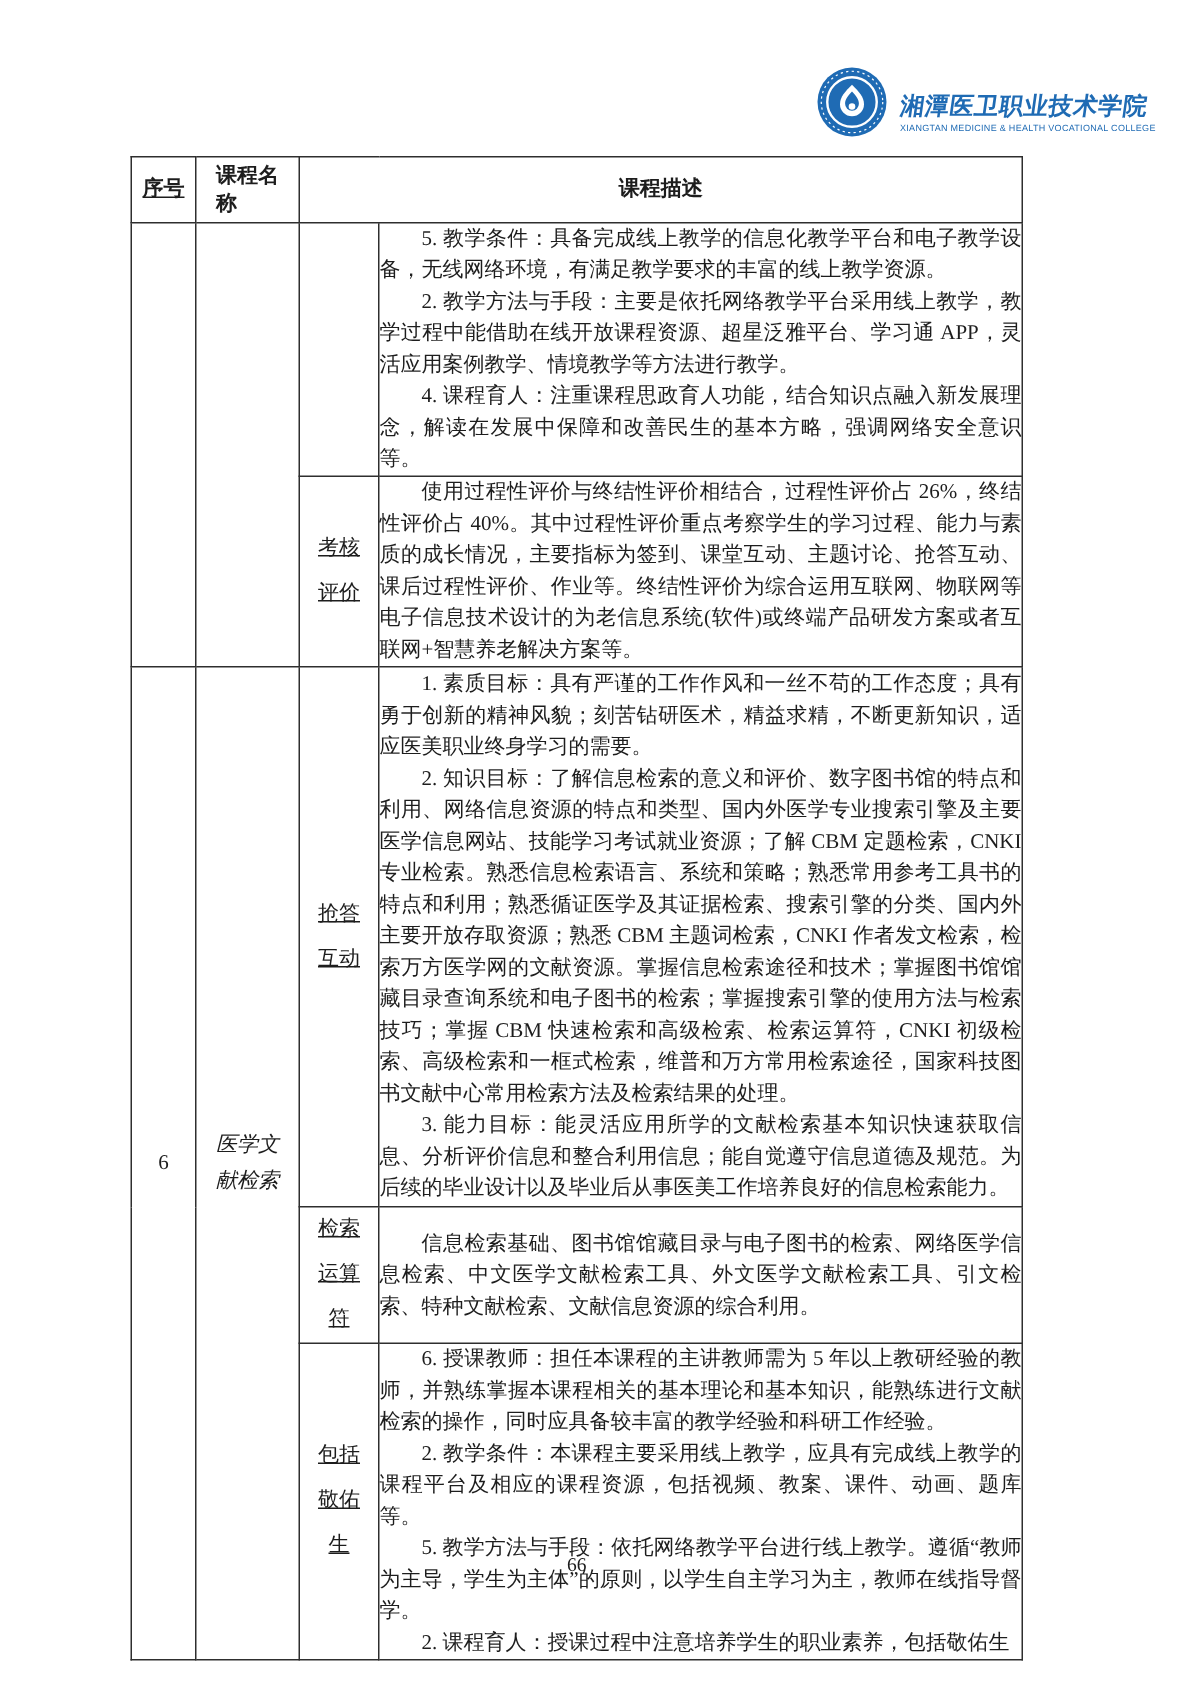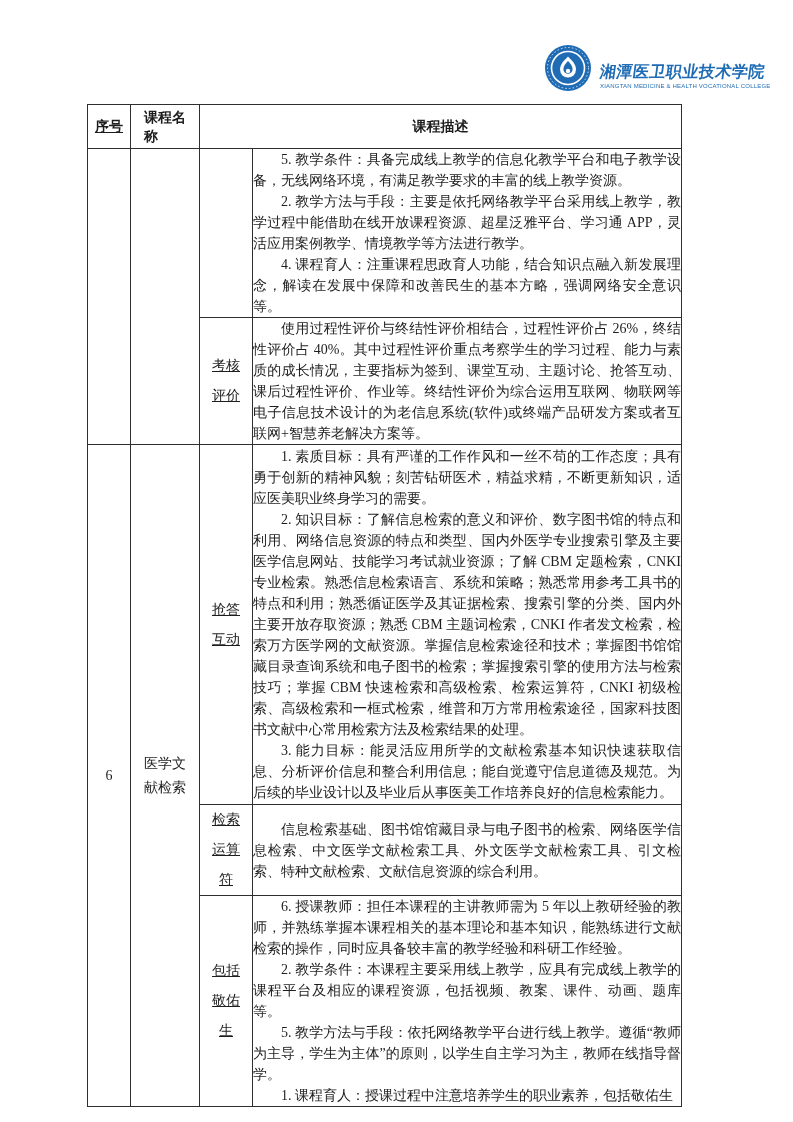--- a/index.html
+++ b/index.html
@@ -59,21 +59,21 @@
   }
   .r-head { height: 44px; }
   .r-a1 { height: 147px; }
   .r-a2 { height: 126px; }
   .r-b1 { height: 360px; }
   .r-b2 { height: 57px; }
   .r-b3 { height: 186px; }
 
   td.hd { font-weight: bold; text-align: center; font-size: 14.5px; line-height: 19px; }
   td.seq { text-align: center; }
-  td.cname { text-align: center; line-height: 24px; }
+  td.cname { text-align: center; line-height: 24px; font-style: italic; }
   td.label { text-align: center; line-height: 30px; }
   .w2 { display: inline-block; width: 2em; text-align: center; text-decoration: underline; }
   .w3 { display: inline-block; width: 3em; text-align: left; }
 
   td.content {
     vertical-align: top;
     line-height: 21px;
     text-align: justify;
     padding: 0 7px;
   }
@@ -178,20 +178,21 @@
     </tr>
 
     <tr class="r-b3">
       <td class="label">
         <span class="w2">包括敬佑生</span>
       </td>
       <td class="content">
             <p class="para">6. 授课教师：担任本课程的主讲教师需为 5 年以上教研经验的教师，并熟练掌握本课程相关的基本理论和基本知识，能熟练进行文献检索的操作，同时应具备较丰富的教学经验和科研工作经验。</p>
             <p class="para">2. 教学条件：本课程主要采用线上教学，应具有完成线上教学的课程平台及相应的课程资源，包括视频、教案、课件、动画、题库等。</p>
             <p class="para">5. 教学方法与手段：依托网络教学平台进行线上教学。遵循“教师为主导，学生为主体”的原则，以学生自主学习为主，教师在线指导督学。</p>
-            <p class="para">1. 课程育人：授课过程中注意培养学生的职业素养，包括敬佑生</p>
+            <p class="para">2. 课程育人：授课过程中注意培养学生的职业素养，包括敬佑生</p>
           </td>
     </tr>
   </tbody>
     </table>
 
+  <div class="page-num">66</div>
 
 </div>
 
 </body></html>

